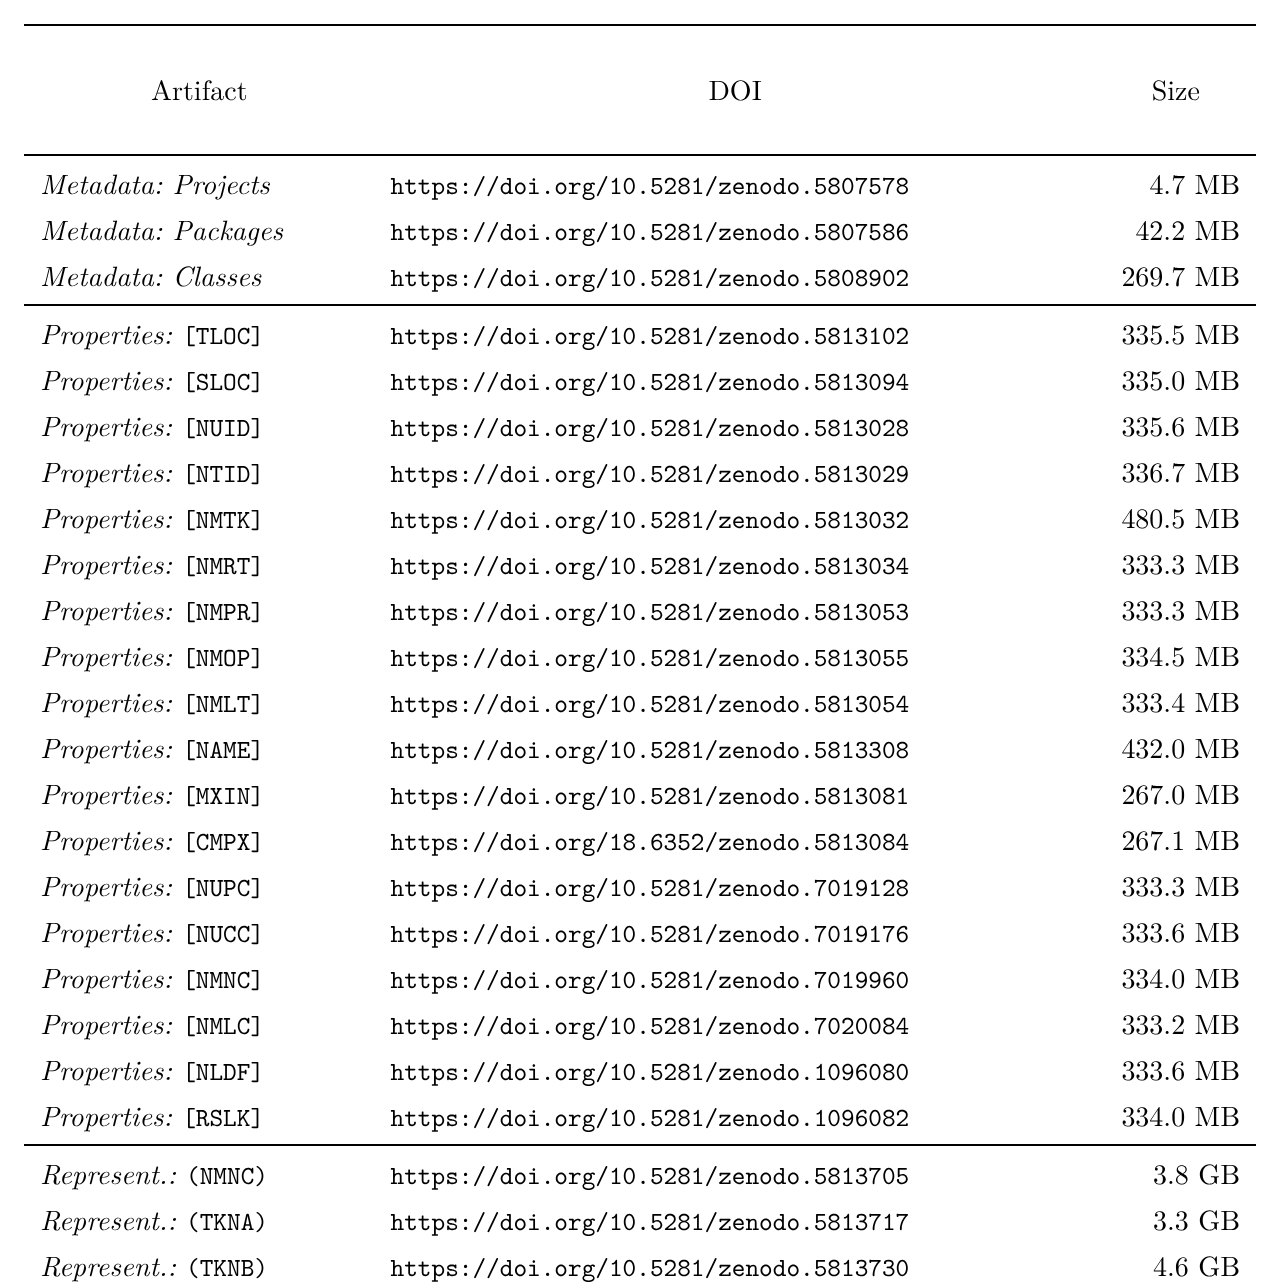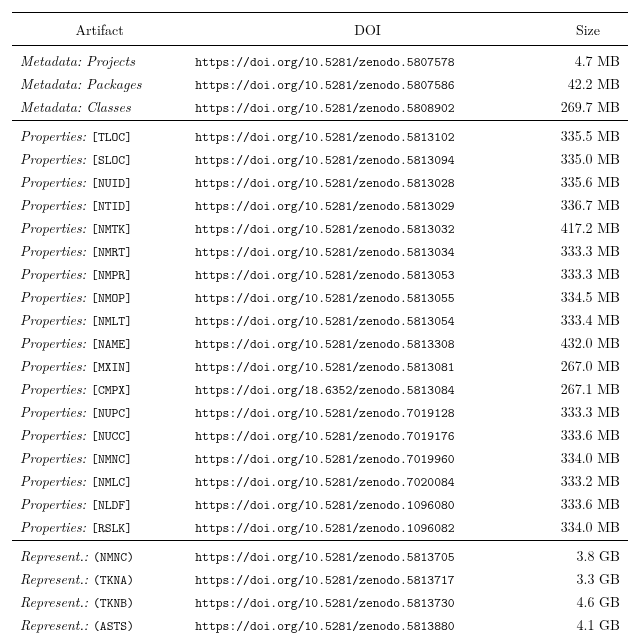--- a/index.html
+++ b/index.html
@@ -20,21 +20,21 @@
   th, td {
     padding: 1.5px 8px;
     text-align: left;
     vertical-align: baseline;
     white-space: nowrap;
     overflow: hidden;
   }
   th {
     font-weight: normal;
     text-align: center;
-    padding: 6px 8px;
+    padding: 22px 8px;
   }
   col.col-artifact { width: 175px; }
   col.col-doi      { width: 360px; }
   col.col-size     { width: 80px; }
   td.doi {
     font-family: "Latin Modern Mono", "Courier New", monospace;
     font-size: 13px;
   }
   td.size {
     text-align: right;
@@ -95,21 +95,21 @@
         <td class="size">335.6 MB</td>
       </tr>
       <tr>
         <td><span class="italic">Properties: </span><span class="mono">[NTID]</span></td>
         <td class="doi">https://doi.org/10.5281/zenodo.5813029</td>
         <td class="size">336.7 MB</td>
       </tr>
       <tr>
         <td><span class="italic">Properties: </span><span class="mono">[NMTK]</span></td>
         <td class="doi">https://doi.org/10.5281/zenodo.5813032</td>
-        <td class="size">417.2 MB</td>
+        <td class="size">480.5 MB</td>
       </tr>
       <tr>
         <td><span class="italic">Properties: </span><span class="mono">[NMRT]</span></td>
         <td class="doi">https://doi.org/10.5281/zenodo.5813034</td>
         <td class="size">333.3 MB</td>
       </tr>
       <tr>
         <td><span class="italic">Properties: </span><span class="mono">[NMPR]</span></td>
         <td class="doi">https://doi.org/10.5281/zenodo.5813053</td>
         <td class="size">333.3 MB</td>

